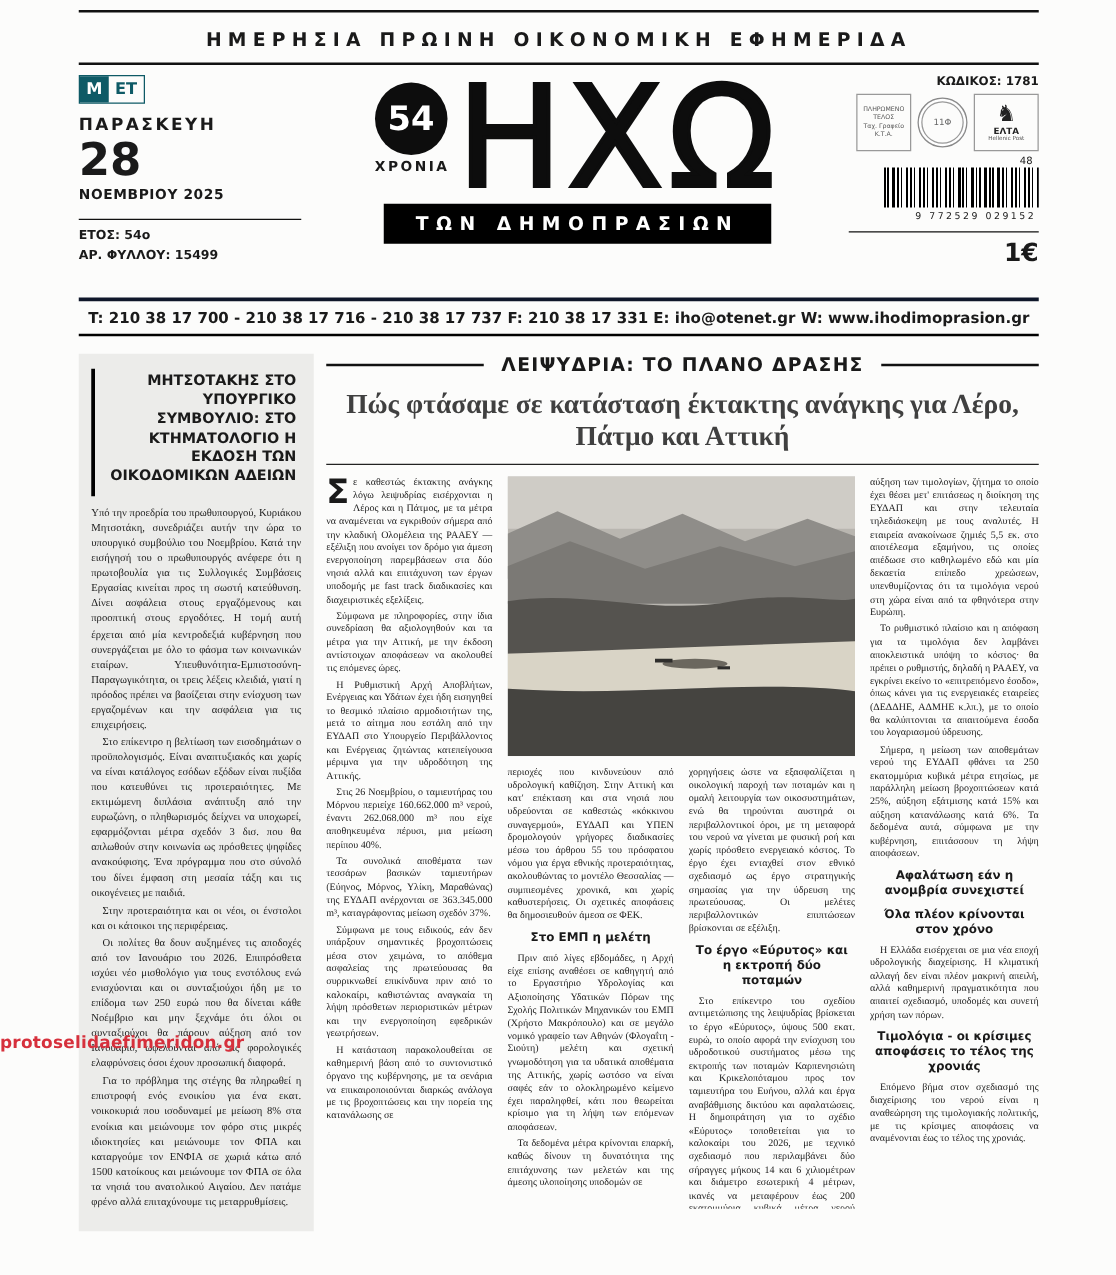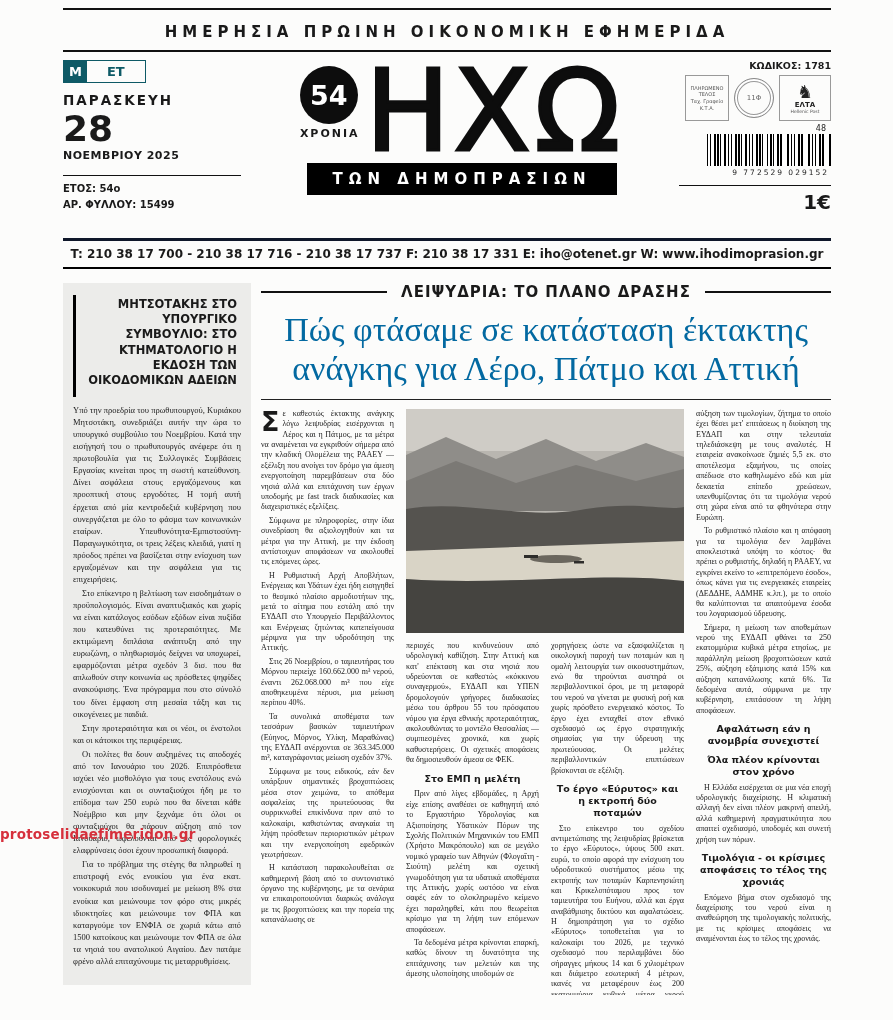--- a/index.html
+++ b/index.html
@@ -14,21 +14,21 @@
   .top-rule { margin-top:8px; border-top:2px solid #111; }
   .tagline {
     text-align:center; font-family:"DejaVu Sans","Liberation Sans",sans-serif;
     font-weight:bold; font-size:15px; letter-spacing:5px; padding:13px 0 9px;
     border-bottom:2px solid #111;
   }
   .head-grid { display:flex; min-height:176px; padding-top:8px; }
   .head-left { width:182px; }
   .met-logo { display:inline-flex; border:1.5px solid #0e5a66; align-items:stretch; }
   .met-m { background:#0e5a66; color:#fff; font:bold 13px/1 "DejaVu Sans",sans-serif; padding:4px 5px; }
-  .met-et { color:#0e5a66; font:bold 13px/1 "DejaVu Sans",sans-serif; padding:4px 20px; }
+  .met-et { color:#0e5a66; font:bold 13px/1 "DejaVu Sans",sans-serif; padding:4px 5px; }
   .day-name { font:bold 13.5px "DejaVu Sans",sans-serif; letter-spacing:2px; margin-top:9px; }
   .day-num  { font:bold 36px/1 "DejaVu Sans",sans-serif; margin:3px 0 2px; }
   .month-year { font:bold 11px "DejaVu Sans",sans-serif; letter-spacing:.5px; }
   .etos-block { margin-top:13px; border-top:1.5px solid #111; padding-top:5px;
     font:bold 10px/1.55 "DejaVu Sans",sans-serif; width:178px; }
 
   .head-center { flex:1; text-align:center; }
   .logo-row { display:flex; justify-content:center; align-items:flex-start; gap:6px; }
   .years-badge { margin-top:6px; }
   .badge-circle { width:58px; height:58px; border-radius:50%; background:#0d0d0d; color:#fff;
@@ -71,22 +71,22 @@
   .sidebar { width:188px; background:#ececea; padding:12px 10px; height:702px; overflow:hidden; }
   .sidebar-title { font:bold 11.5px/1.32 "DejaVu Sans",sans-serif; text-align:right;
     border-left:3px solid #000000; padding:2px 4px 9px 6px; margin-bottom:7px; }
   .sidebar-body p { font-size:8.5px; line-height:1.42; text-align:justify; text-indent:9px; margin:0 0 2px; }
   .sidebar-body p:first-child { text-indent:0; }
 
   .main-article { flex:1; }
   .kicker { display:flex; align-items:center; gap:14px;
     font:bold 15px "DejaVu Sans",sans-serif; letter-spacing:1px; white-space:nowrap; }
   .kicker::before, .kicker::after { content:""; flex:1; border-top:2px solid #111; }
-  .headline { font-family:"Liberation Serif","DejaVu Serif",serif; font-weight:normal;
-    font-size:34px; line-height:1.16; color:#0369a1; text-align:center; margin:9px 6px 10px; }
+  .headline { font-family:"Liberation Serif","DejaVu Serif",serif; font-weight:bold;
+    font-size:22px; line-height:1.16; color:#404040; text-align:center; margin:9px 6px 10px; }
   .headline-rule { border-top:1.5px solid #222; margin-bottom:9px; }
 
   .article-body { position:relative; height:586px; overflow:hidden; font-size:8px; }
   .col { position:absolute; width:133px; overflow:hidden; text-align:justify; }
   .col p { line-height:1.3; margin:0 0 3px; text-indent:8px; }
   .col p:first-child { text-indent:0; }
   .col1 { left:0; top:0; height:586px; }
   .col2 { left:145px; top:232px; height:354px; }
   .col3 { left:290px; top:232px; height:354px; }
   .col4 { left:435px; top:0; height:586px; width:135px; }

